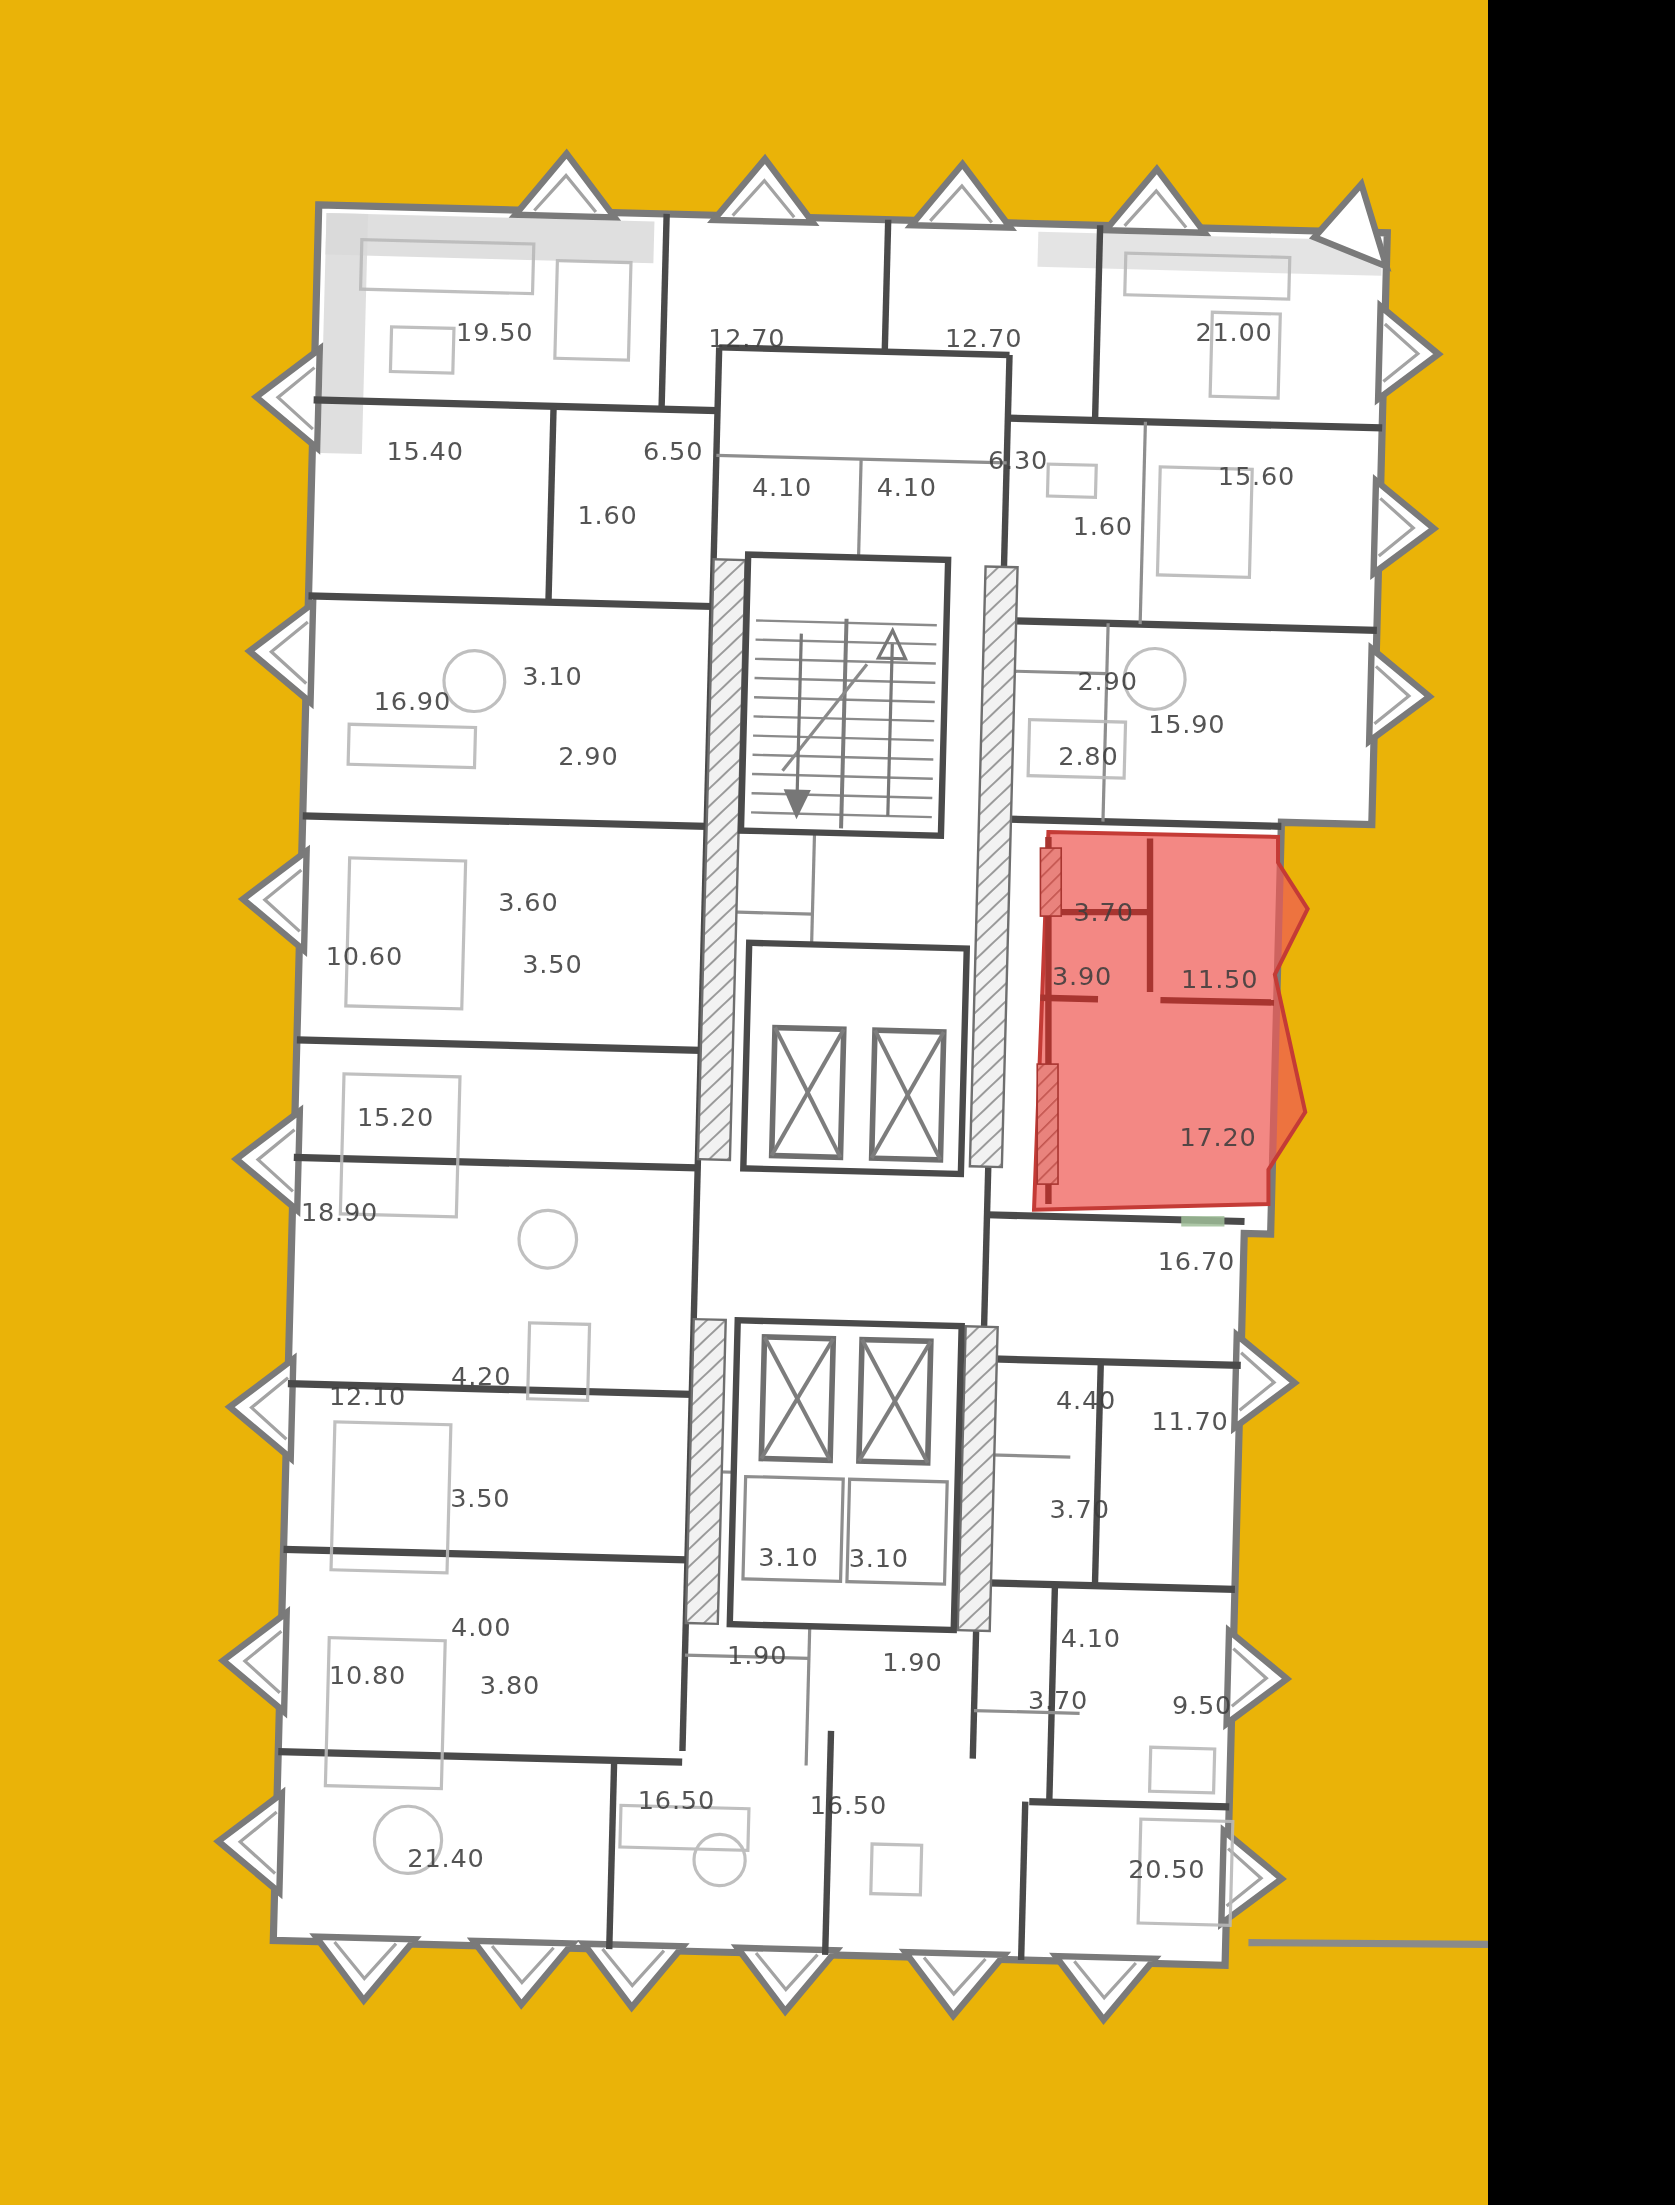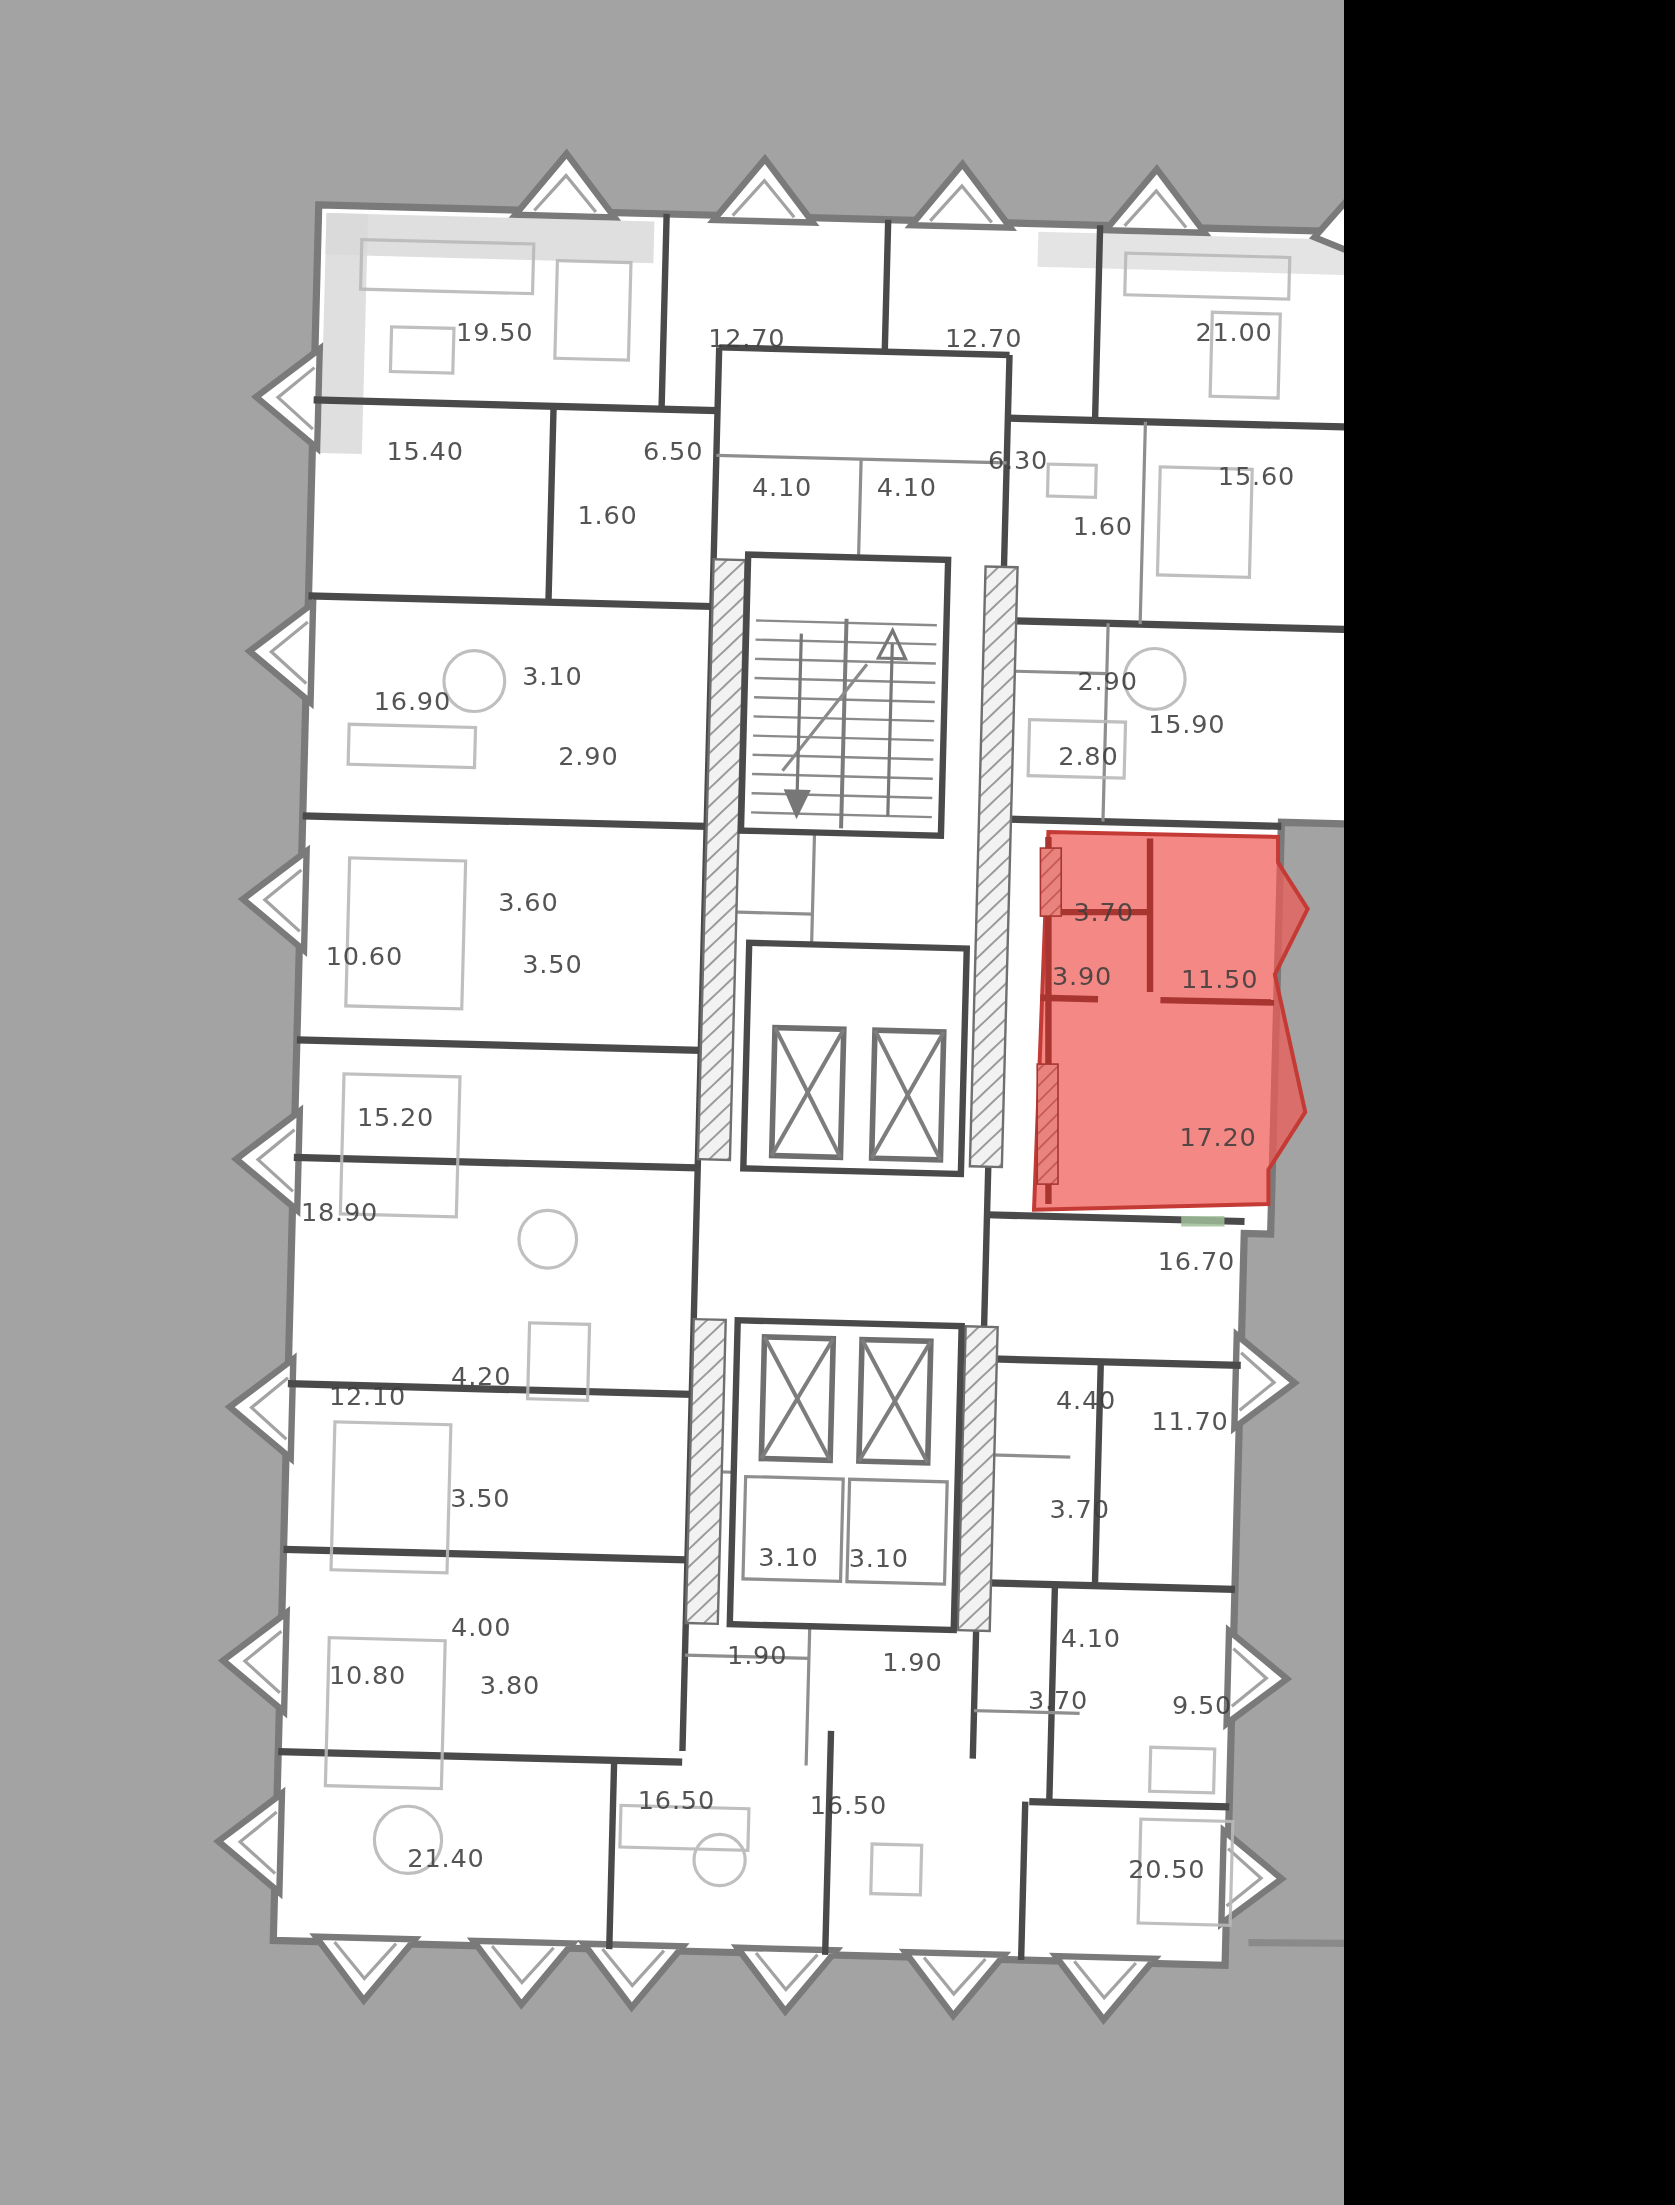--- a/index.html
+++ b/index.html
@@ -1,16 +1,16 @@
 <!DOCTYPE html>
 <html style="font-size:12.8px"><head>
 <meta charset="utf-8">
 <style>
   html,body{margin:0;padding:0;background:#000;}
-  #stage{position:relative;width:1344px;height:2205px;background:#a3a3a3;overflow:hidden;
+  #stage{position:relative;width:1488px;height:2205px;background:#eab308;overflow:hidden;
          font-family:"DejaVu Sans","Liberation Sans",sans-serif;}
   svg{position:absolute;left:0;top:0;}
   text.arealbl{fill:#3d3d3d;font-family:"DejaVu Sans","Liberation Sans",sans-serif;
                font-size:32px;font-weight:500;letter-spacing:1px;opacity:.88;
                text-anchor:middle;dominant-baseline:middle;}
 </style>
 </head>
 <body>
 
 <div id="stage">

